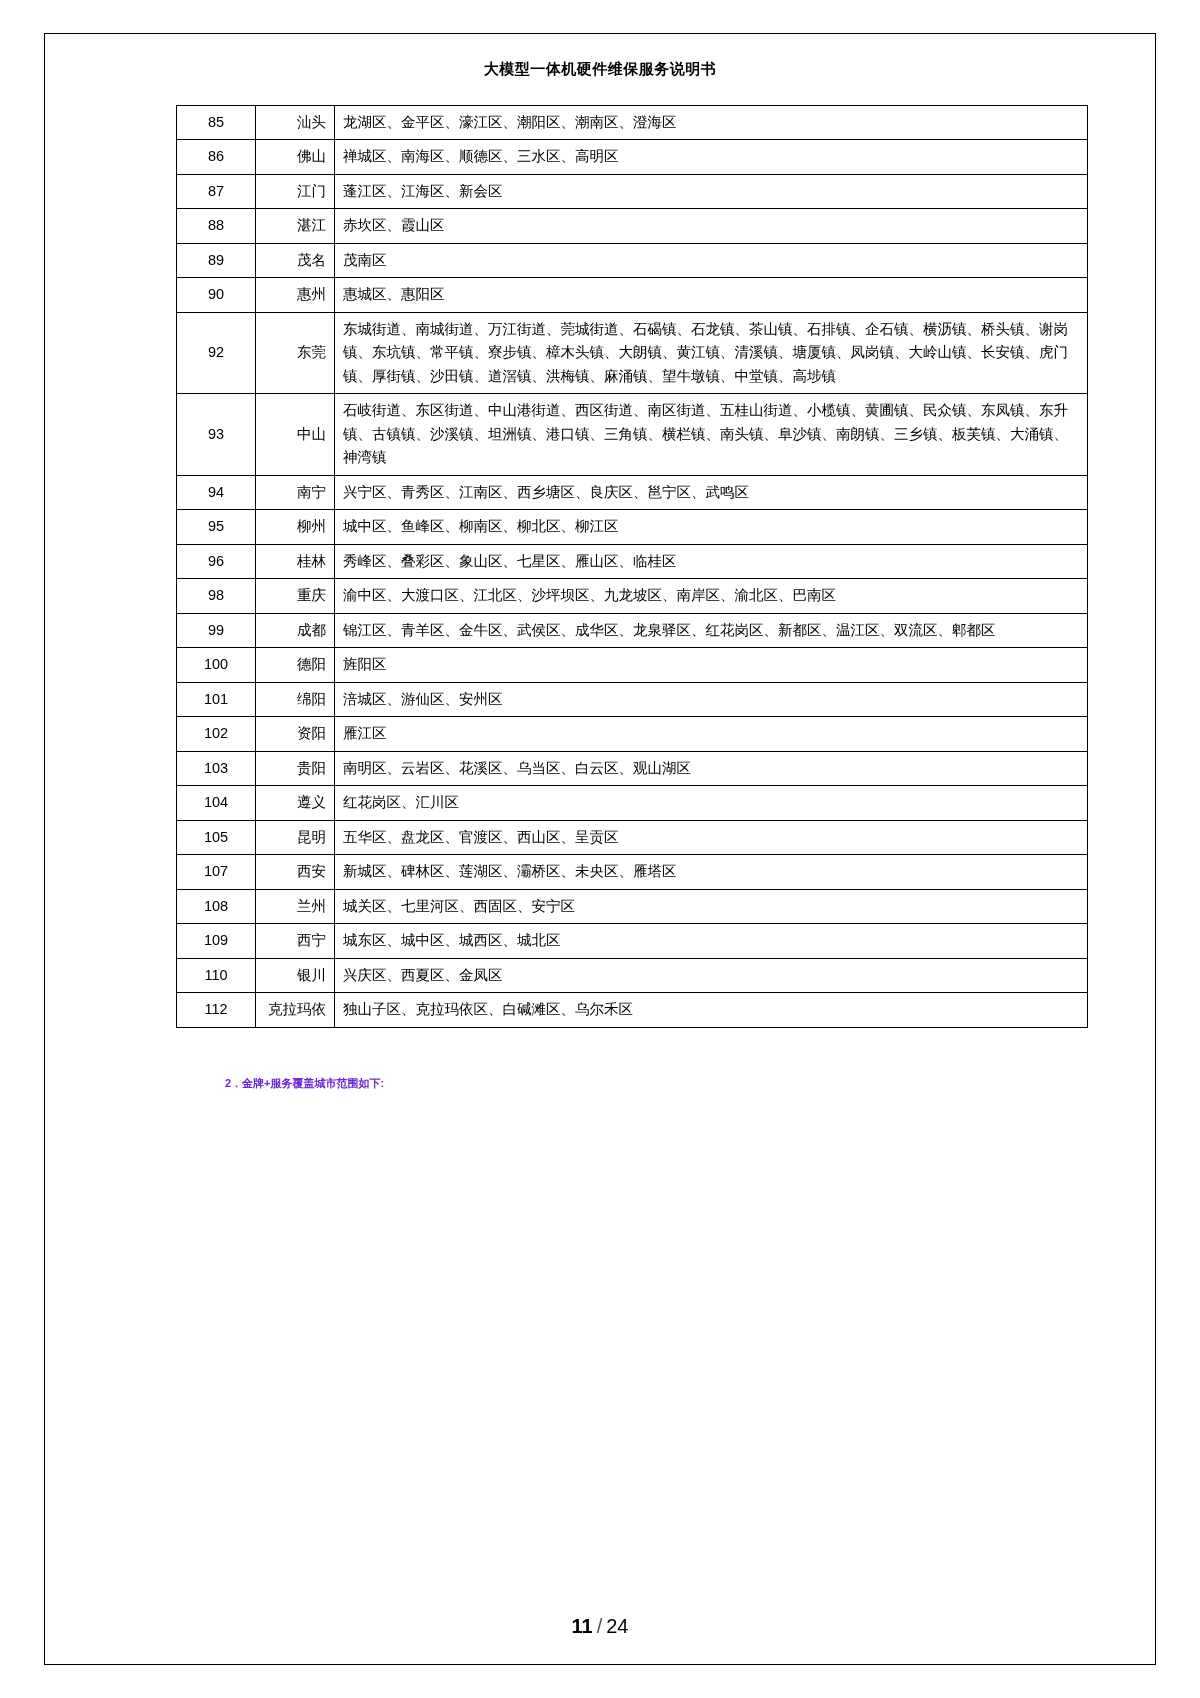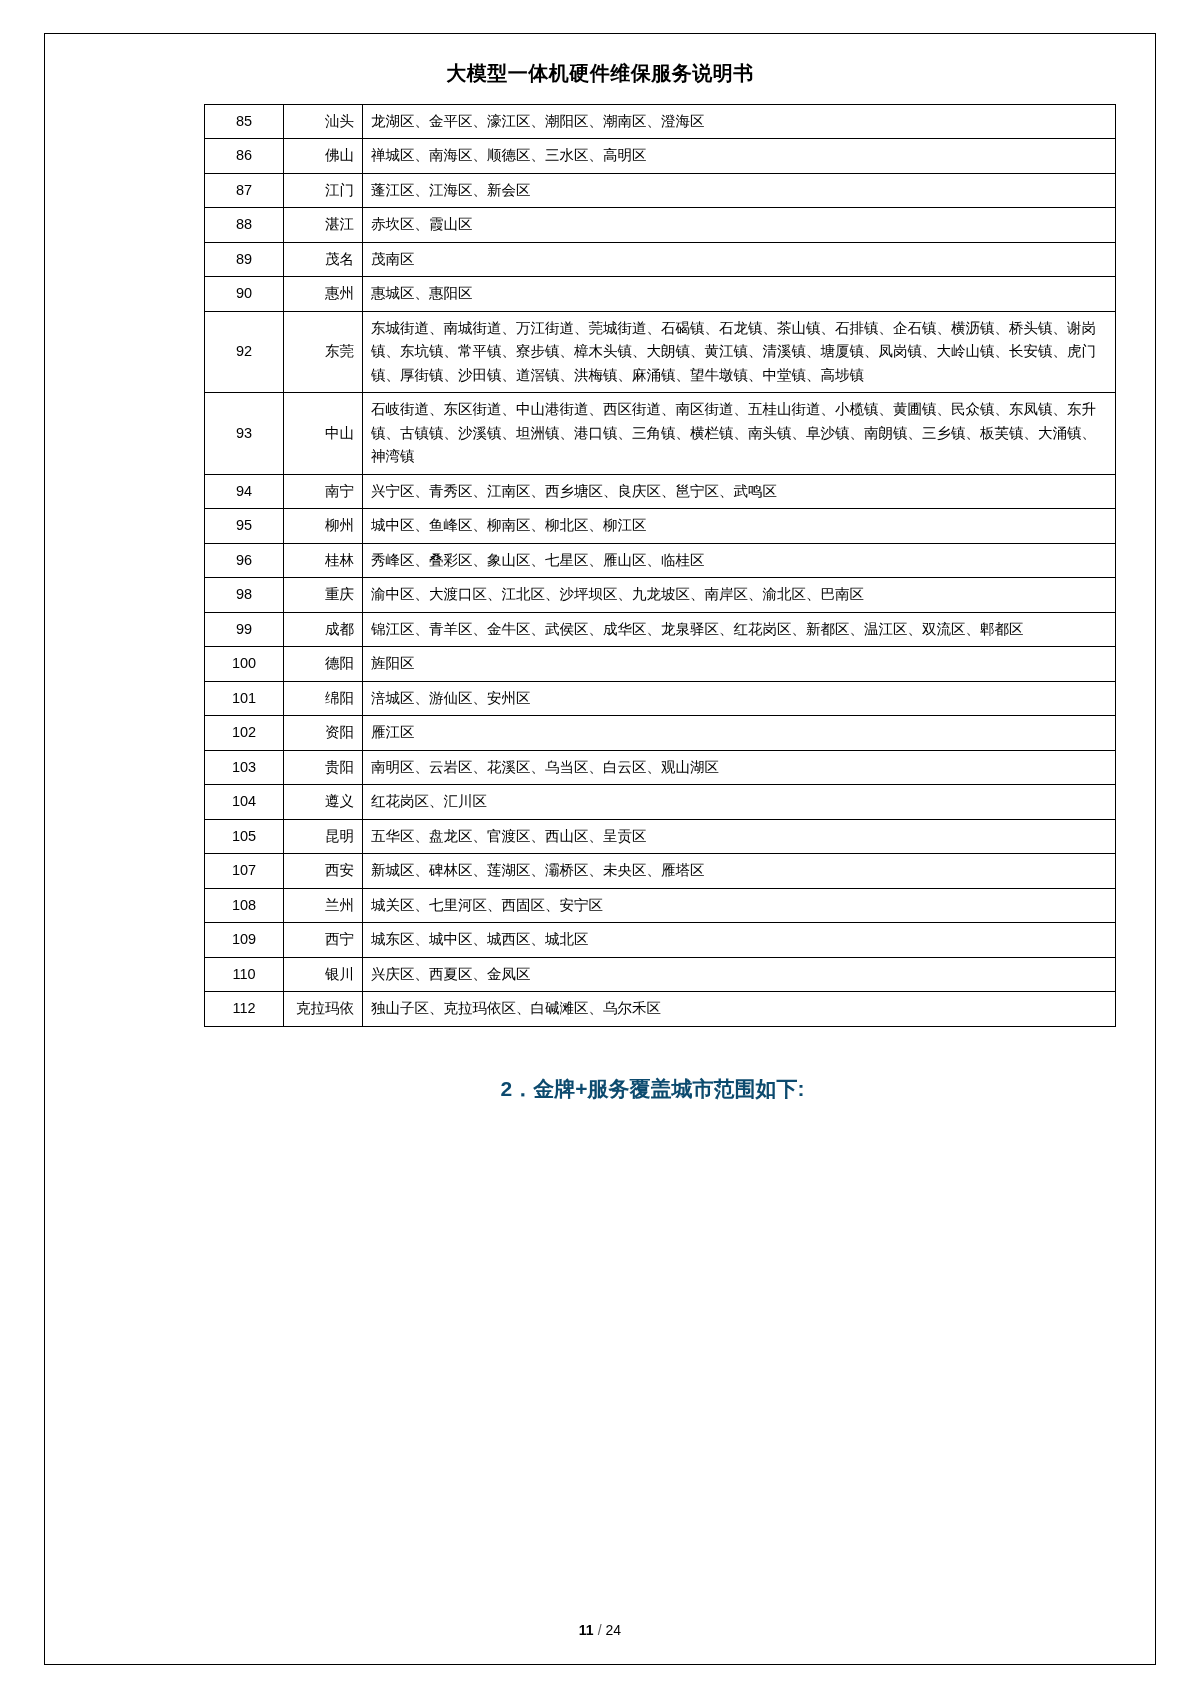--- a/index.html
+++ b/index.html
@@ -30,30 +30,30 @@
   .content {
     position: absolute;
     left: 120px;
     top: 60px;
     width: 960px;
   }
   .doc-header {
     text-align: center;
     font-family: "Liberation Sans", sans-serif;
     font-weight: bold;
-    font-size: 20px;
+    font-size: 15px;
     letter-spacing: 0.5px;
     color: #000;
-    margin-bottom: 17px;
+    margin-bottom: 26px;
   }
   table.city-table {
     border-collapse: collapse;
     width: 912px;
     table-layout: fixed;
-    margin-left: 84px;
+    margin-left: 56px;
   }
   table.city-table td {
     border: 1px solid #000;
     font-family: "Liberation Sans", "DejaVu Sans", sans-serif;
     font-size: 14.5px;
     color: #000;
     padding: 5px 8px;
     line-height: 1.62;
     vertical-align: middle;
   }
@@ -67,32 +67,31 @@
   }
   td.col-areas {
     text-align: left;
     padding-left: 10px;
   }
   .section-title {
     margin-top: 48px;
     margin-left: 105px;
     font-family: "Liberation Sans", "DejaVu Sans", sans-serif;
     font-weight: bold;
-    font-size: 21px;
-    color: #0c4a6e;
-    text-align: center;
+    font-size: 11px;
+    color: #6d28d9;
   }
   .page-footer {
     position: absolute;
     left: 0;
     right: 0;
     bottom: 60px;
     text-align: center;
     font-family: "Liberation Sans", "DejaVu Sans", sans-serif;
-    font-size: 14px;
+    font-size: 20px;
     color: #000;
   }
   .page-footer .cur {
     font-weight: bold;
   }
   .page-footer .sep {
     margin: 0 4px;
     color: #555;
   }
 </style>

